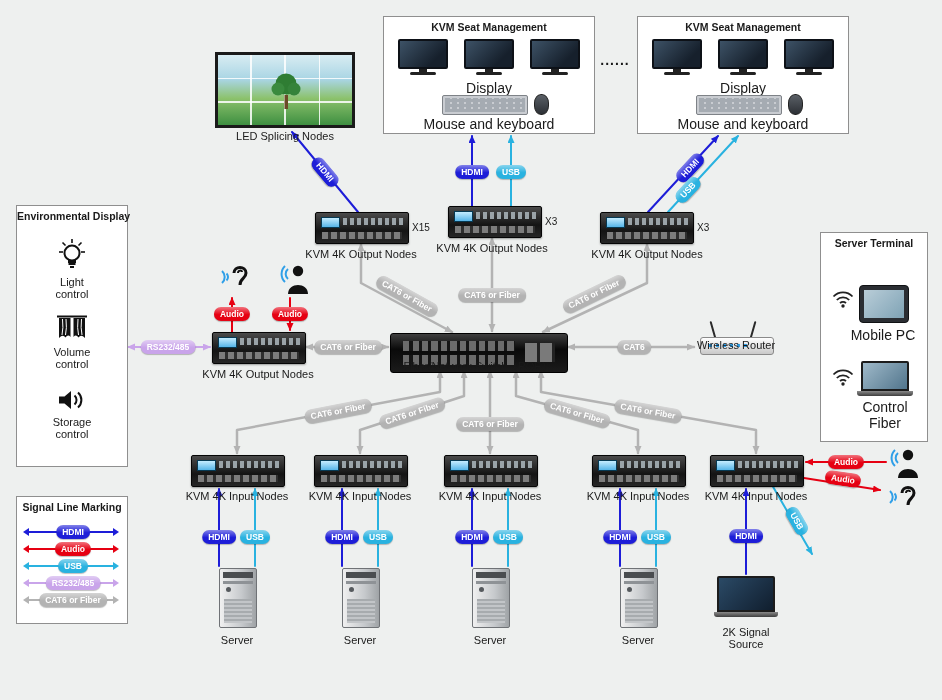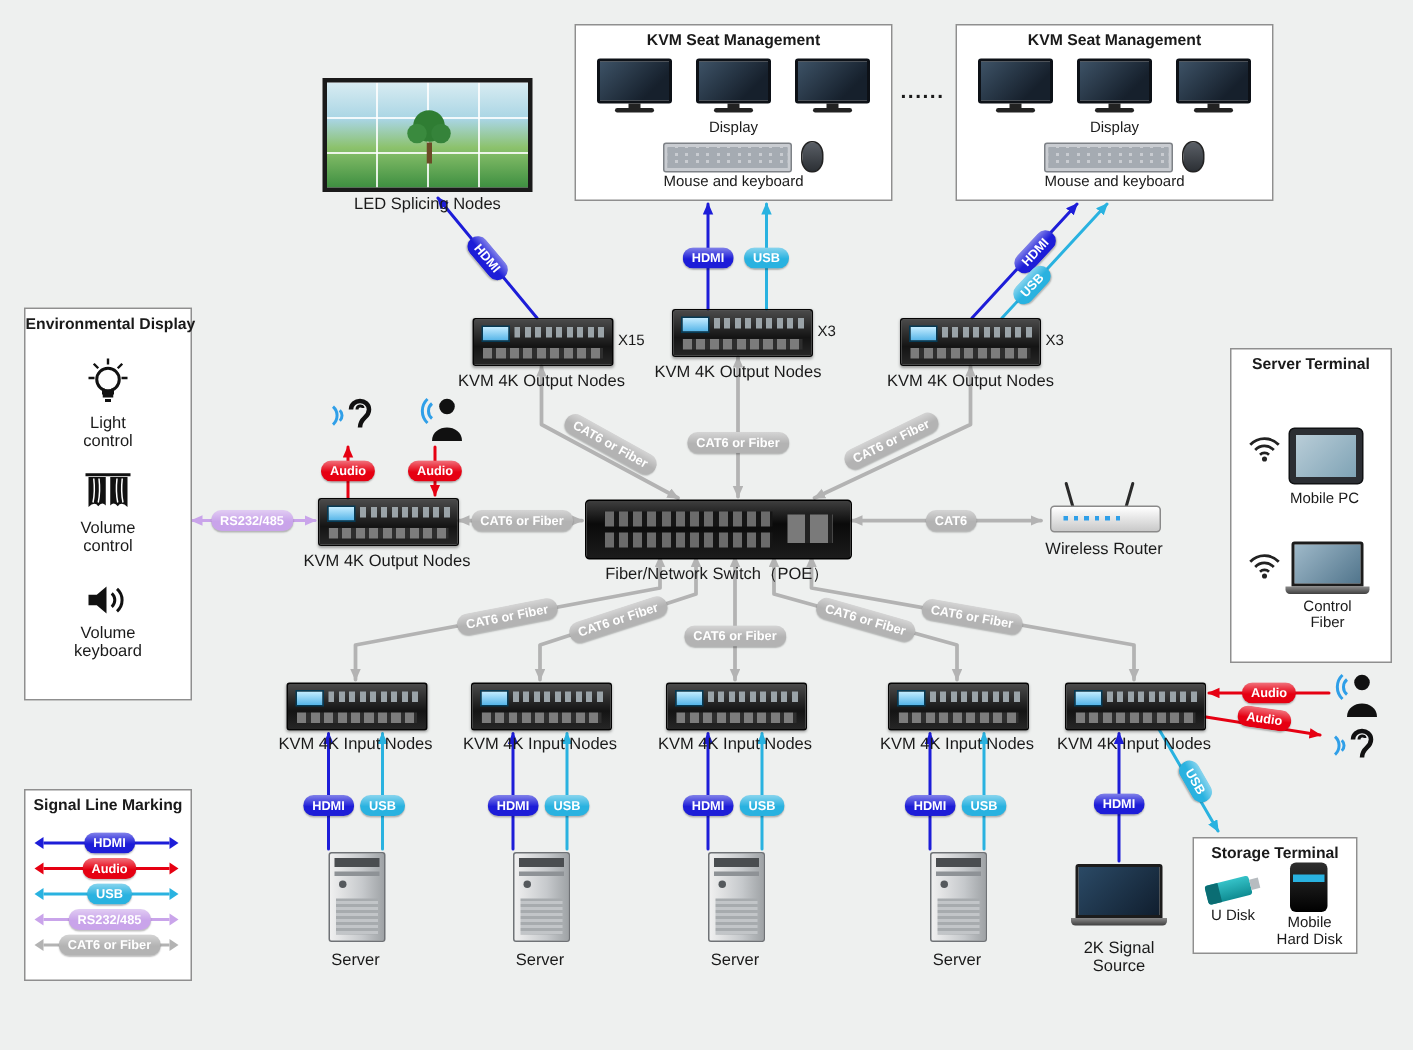--- a/index.html
+++ b/index.html
@@ -10,21 +10,21 @@
          font-family:"Liberation Sans",sans-serif;color:#1a1a1a;overflow:hidden;}
   .wires{position:absolute;left:0;top:0;width:942px;height:700px;pointer-events:none;}
 
   
   .panel{position:absolute;background:#fff;border:1px solid #8f8f8f;}
   .panel > *{position:absolute;}
   .ptitle{left:0;right:0;top:4px;text-align:center;font-weight:bold;font-size:10.5px;white-space:nowrap;}
 
   
   .lbl{position:absolute;transform:translateX(-50%);font-size:11px;text-align:center;white-space:nowrap;}
-  .lbl.sm{font-size:10px;}
+  .lbl.sm{font-size:14px;}
   .lbl.wrap{white-space:normal;}
   .mult{position:absolute;font-size:10px;}
   .dots{position:absolute;transform:translateX(-50%);font-size:14px;font-weight:bold;letter-spacing:1px;}
 
   
   .pill{position:absolute;transform:translate(-50%,-50%);border-radius:10px;color:#fff;
         font-size:8.5px;font-weight:bold;line-height:1.3;padding:1.5px 6px;white-space:nowrap;
         background-image:linear-gradient(rgba(255,255,255,.45),rgba(255,255,255,0) 55%);
         box-shadow:0 1px 1px rgba(0,0,0,.25);}
   .c-hdmi{background-color:var(--hdmi);} .c-usb{background-color:var(--usb);}
@@ -302,34 +302,34 @@
       <path d="M10 5 Q11 14 9.5 21" stroke="#fff" stroke-width="1" fill="none"></path>
       <path d="M25.5 5 Q24.5 14 26 21" stroke="#fff" stroke-width="1" fill="none"></path>
       <path d="M22 5 Q21 14 22.5 21" stroke="#fff" stroke-width="1" fill="none"></path>
     </svg>
     <div class="lbl wrap" style="left:55px;top:140px;width:48px">Volume control</div>
     <svg class="icon" style="left:40px;top:182px" width="30" height="24" viewBox="0 0 30 24">
       <polygon points="2,8.5 7.5,8.5 14,3 14,21 7.5,15.5 2,15.5" fill="#111"></polygon>
       <path d="M17.5 7.5 A6 6 0 0 1 17.5 16.5" fill="none" stroke="#111" stroke-width="2"></path>
       <path d="M21 4.5 A10 10 0 0 1 21 19.5" fill="none" stroke="#111" stroke-width="2"></path>
     </svg>
-    <div class="lbl wrap" style="left:55px;top:210px;width:48px">Volume keyboard</div>
+    <div class="lbl wrap" style="left:55px;top:210px;width:48px">Storage control</div>
   </div>
 
   <div class="switch">
       <i class="p1"></i>
       <i class="p2"></i>
       <i class="up"></i>
     </div>
-  <div class="lbl" style="left:478px;top:375px">Fiber/Network Switch（POE）</div>
+  <div class="lbl" style="left:478px;top:359px">Fiber/Network Switch（POE）</div>
 
   <div class="ant" style="left:712px;top:321px;transform:rotate(-16deg)"></div>
   <div class="ant" style="left:752px;top:321px;transform:rotate(16deg)"></div>
   <div class="router-body"></div>
-  <div class="lbl" style="left:736px;top:360px">Wireless Router</div>
+  <div class="lbl" style="left:736px;top:339px">Wireless Router</div>
 
   <div class="panel" style="left:820px;top:232px;width:106px;height:208px">
     <div class="ptitle">Server Terminal</div>
     <svg class="icon" style="left:10px;top:56px" width="24" height="19" viewBox="0 0 24 19">
       <path d="M2.5 7.5 A13 13 0 0 1 21.5 7.5" fill="none" stroke="#222" stroke-width="1.8"></path>
       <path d="M5.8 11 A8.5 8.5 0 0 1 18.2 11" fill="none" stroke="#222" stroke-width="1.8"></path>
       <path d="M9 14.2 A4.3 4.3 0 0 1 15 14.2" fill="none" stroke="#222" stroke-width="1.8"></path>
       <circle cx="12" cy="17" r="1.7" fill="#222"></circle>
     </svg>
     <div class="tablet" style="left:38px;top:52px"></div>
@@ -419,29 +419,22 @@
       <i class="vent"></i>
     </div>
   <div class="lbl" style="left:638px;top:634px">Server</div>
 
   <div class="laptop laptop4k" style="left:714px;top:576px;width:64px">
       <div class="scr"></div>
       <div class="base"></div>
     </div>
   <div class="lbl wrap" style="left:746px;top:626px;width:54px">2K Signal Source</div>
 
-  <div class="panel" style="left:795px;top:558px;width:108px;height:76px">
-    <div class="ptitle">Storage Terminal</div>
-    <div class="udisk" style="left:8px;top:28px;transform:rotate(-14deg)"></div>
-    <div class="lbl sm" style="left:26px;top:46px">U Disk</div>
-    <div class="hdd" style="left:64px;top:16px"></div>
-    <div class="lbl sm wrap" style="left:77px;top:51px;width:50px">Mobile Hard Disk</div>
-  </div>
-
-  <div class="panel" style="left:16px;top:526px;width:110px;height:126px">
+
+  <div class="panel" style="left:16px;top:496px;width:110px;height:126px">
     <div class="ptitle">Signal Line Marking</div>
     <div class="legline lg-hdmi" style="left:12px;top:34px"></div>
     <div class="pill c-hdmi" style="left:56px;top:35px">HDMI</div>
     <div class="legline lg-audio" style="left:12px;top:51px"></div>
     <div class="pill c-audio" style="left:56px;top:52px">Audio</div>
     <div class="legline lg-usb" style="left:12px;top:68px"></div>
     <div class="pill c-usb" style="left:56px;top:69px">USB</div>
     <div class="legline lg-rs" style="left:12px;top:85px"></div>
     <div class="pill c-rs" style="left:56px;top:86px">RS232/485</div>
     <div class="legline lg-cat" style="left:12px;top:102px"></div>

